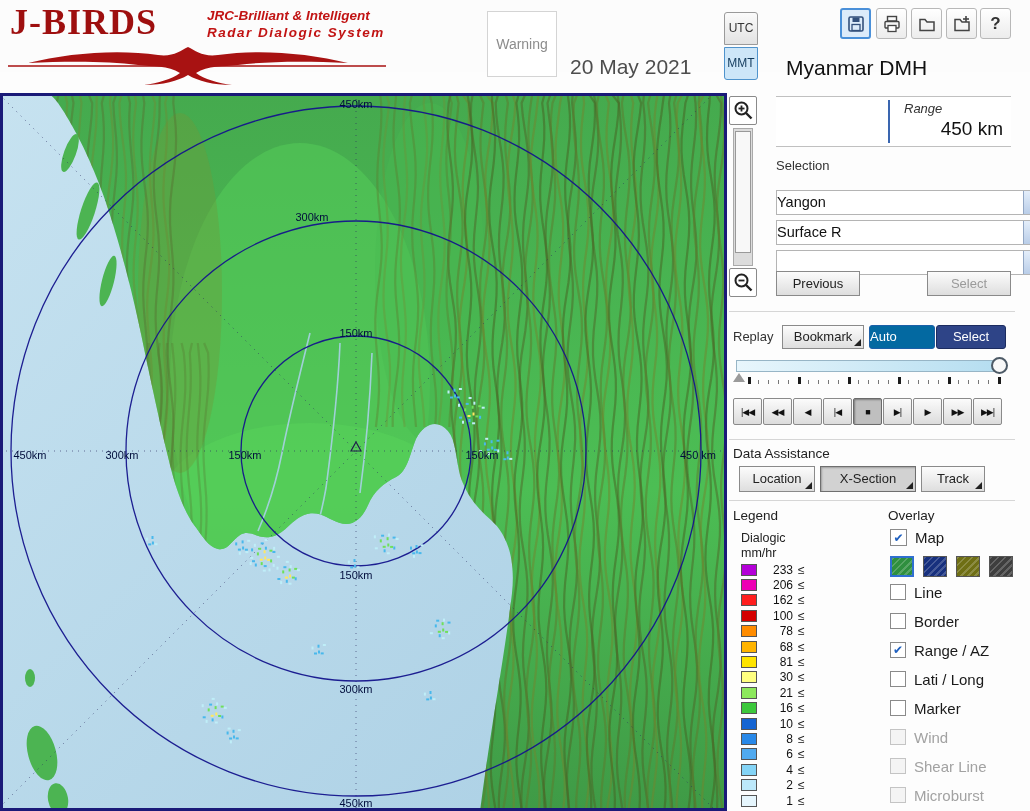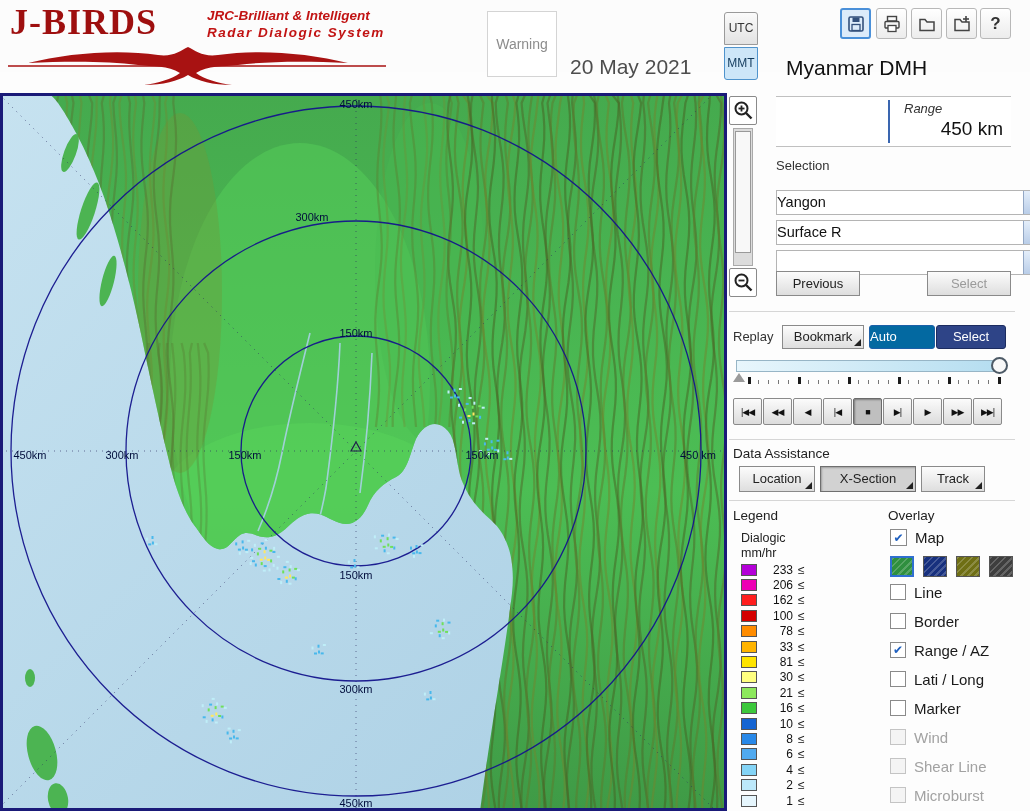--- a/index.html
+++ b/index.html
@@ -566,21 +566,21 @@
         <span class="leg-val">100</span>
         <span class="leg-op">≤</span>
       </div>
       <div class="leg-row">
         <span class="leg-swatch" style="background: rgb(255, 140, 0);"></span>
         <span class="leg-val">78</span>
         <span class="leg-op">≤</span>
       </div>
       <div class="leg-row">
         <span class="leg-swatch" style="background: rgb(255, 180, 0);"></span>
-        <span class="leg-val">33</span>
+        <span class="leg-val">68</span>
         <span class="leg-op">≤</span>
       </div>
       <div class="leg-row">
         <span class="leg-swatch" style="background: rgb(255, 228, 0);"></span>
         <span class="leg-val">81</span>
         <span class="leg-op">≤</span>
       </div>
       <div class="leg-row">
         <span class="leg-swatch" style="background: rgb(255, 255, 128);"></span>
         <span class="leg-val">30</span>

